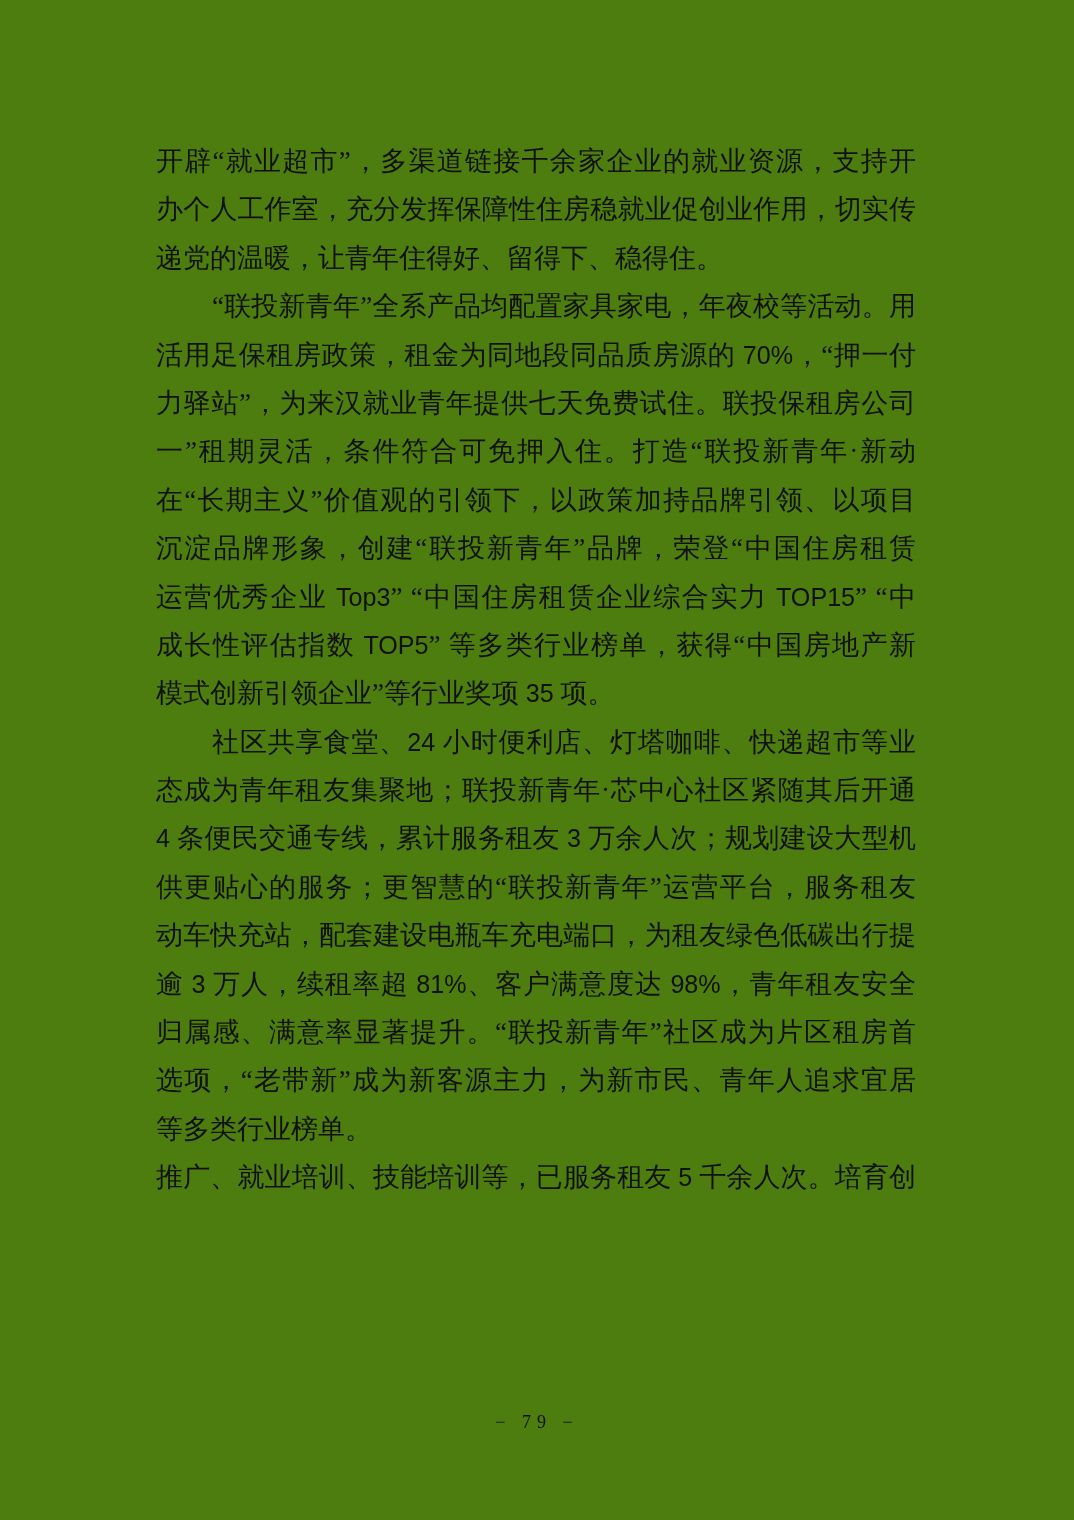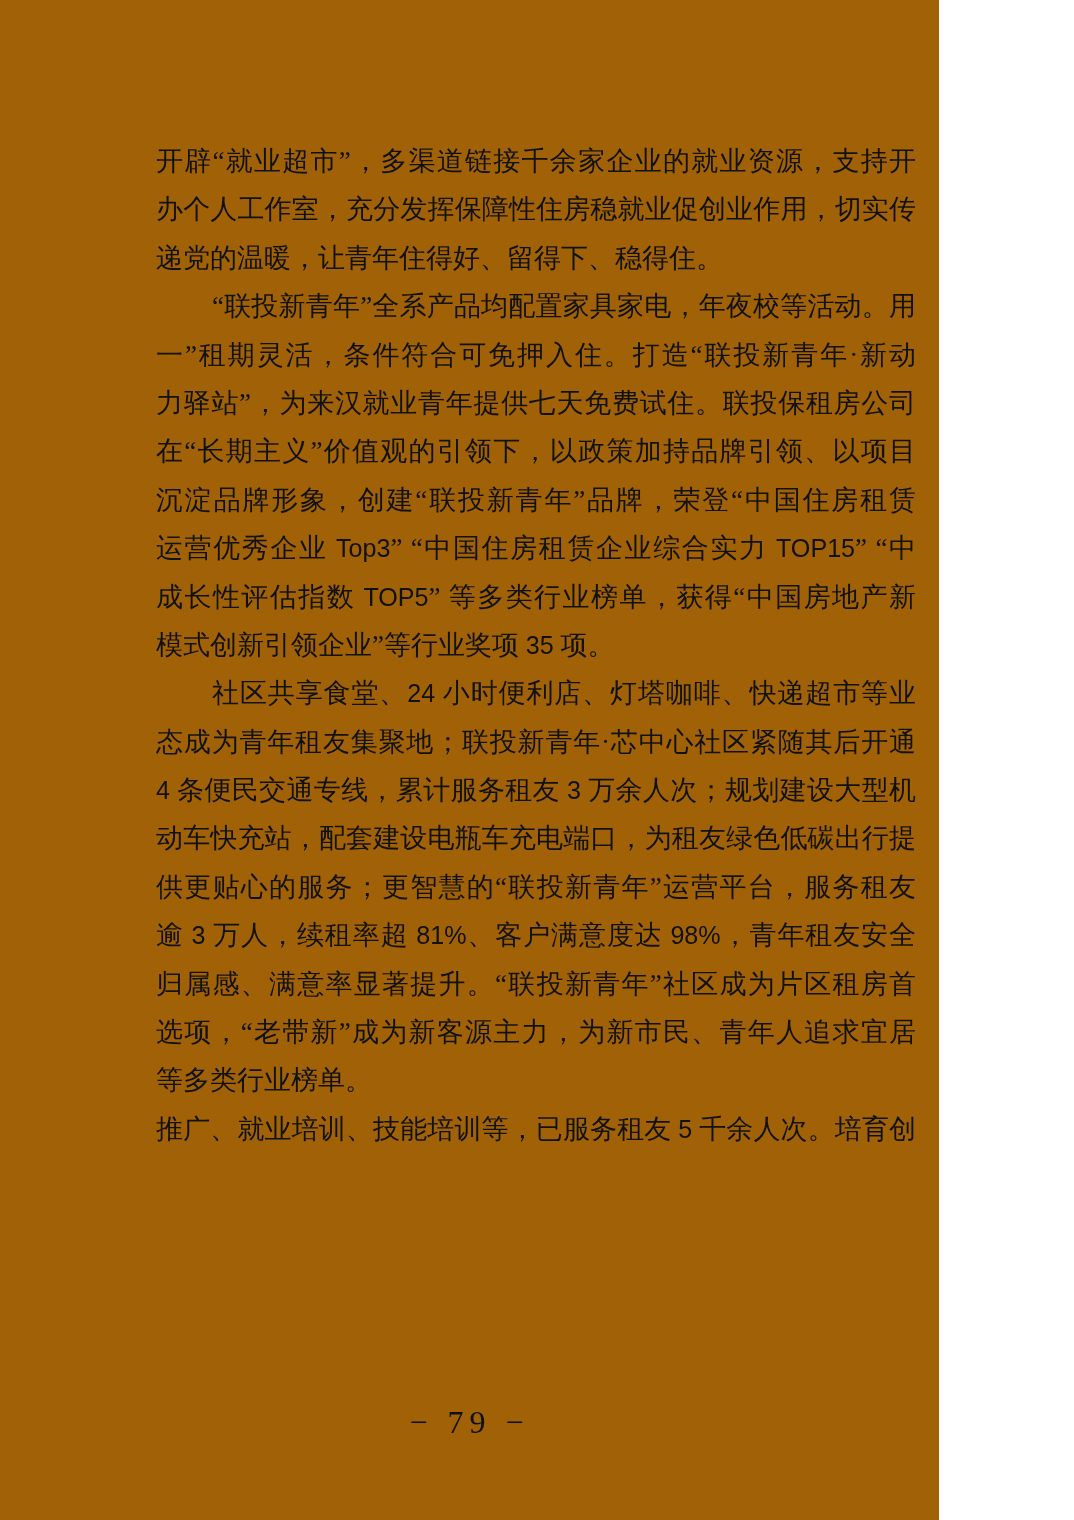--- a/index.html
+++ b/index.html
@@ -2,23 +2,23 @@
 <html><head>
 <meta charset="utf-8">
 <style>
   html, body {
     margin: 0;
     padding: 0;
     background: #ffffff;
   }
   .page {
     position: relative;
-    width: 939px;
+    width: 1074px;
     height: 1520px;
-    background: #a16207;
+    background: #4d7c0f;
     color: #111111;
     font-family: "Liberation Serif", "DejaVu Serif", serif;
     overflow: hidden;
   }
   .doc {
     position: absolute;
     left: 156px;
     top: 137px;
     width: 760px;
   }
@@ -40,47 +40,48 @@
   .latin {
     font-family: "Liberation Sans", "DejaVu Sans", sans-serif;
     font-size: 0.93em;
   }
   .pageno {
     position: absolute;
     top: 1404px;
     left: 0;
     width: 100%;
     text-align: center;
-    font-size: 32px;
+    font-size: 18px;
     line-height: 36px;
     color: #111111;
     letter-spacing: 6px;
   }
 </style>
 </head>
 <body>
 
 <div class="page">
   <div class="doc">
     <div class="line fill">开辟“就业超市”，多渠道链接千余家企业的就业资源，支持开</div>
     <div class="line fill">办个人工作室，充分发挥保障性住房稳就业促创业作用，切实传</div>
     <div class="line">递党的温暖，让青年住得好、留得下、稳得住。</div>
     <div class="line indent fill">“联投新青年”全系产品均配置家具家电，年夜校等活动。用</div>
+    <div class="line fill">活用足保租房政策，租金为同地段同品质房源的 <span class="latin">70%</span>，“押一付</div>
+    <div class="line fill">力驿站”，为来汉就业青年提供七天免费试住。联投保租房公司</div>
     <div class="line fill">一”租期灵活，条件符合可免押入住。打造“联投新青年·新动</div>
-    <div class="line fill">力驿站”，为来汉就业青年提供七天免费试住。联投保租房公司</div>
     <div class="line fill">在“长期主义”价值观的引领下，以政策加持品牌引领、以项目</div>
     <div class="line fill">沉淀品牌形象，创建“联投新青年”品牌，荣登“中国住房租赁</div>
     <div class="line fill">运营优秀企业 <span class="latin">Top3</span>” “中国住房租赁企业综合实力 <span class="latin">TOP15</span>” “中</div>
     <div class="line fill">成长性评估指数 <span class="latin">TOP5</span>” 等多类行业榜单，获得“中国房地产新</div>
     <div class="line">模式创新引领企业”等行业奖项 <span class="latin">35</span> 项。</div>
     <div class="line indent fill">社区共享食堂、<span class="latin">24</span> 小时便利店、灯塔咖啡、快递超市等业</div>
     <div class="line fill">态成为青年租友集聚地；联投新青年·芯中心社区紧随其后开通</div>
     <div class="line fill"><span class="latin">4</span> 条便民交通专线，累计服务租友 <span class="latin">3</span> 万余人次；规划建设大型机</div>
+    <div class="line fill">供更贴心的服务；更智慧的“联投新青年”运营平台，服务租友</div>
     <div class="line fill">动车快充站，配套建设电瓶车充电端口，为租友绿色低碳出行提</div>
-    <div class="line fill">供更贴心的服务；更智慧的“联投新青年”运营平台，服务租友</div>
     <div class="line fill">逾 <span class="latin">3</span> 万人，续租率超 <span class="latin">81%</span>、客户满意度达 <span class="latin">98%</span>，青年租友安全感、</div>
     <div class="line fill">归属感、满意率显著提升。“联投新青年”社区成为片区租房首</div>
     <div class="line fill">选项，“老带新”成为新客源主力，为新市民、青年人追求宜居</div>
     <div class="line">等多类行业榜单。</div>
     <div class="line fill">推广、就业培训、技能培训等，已服务租友 <span class="latin">5</span> 千余人次。培育创</div>
   </div>
 
   <div class="pageno">− 79 −</div>
 </div>
 

